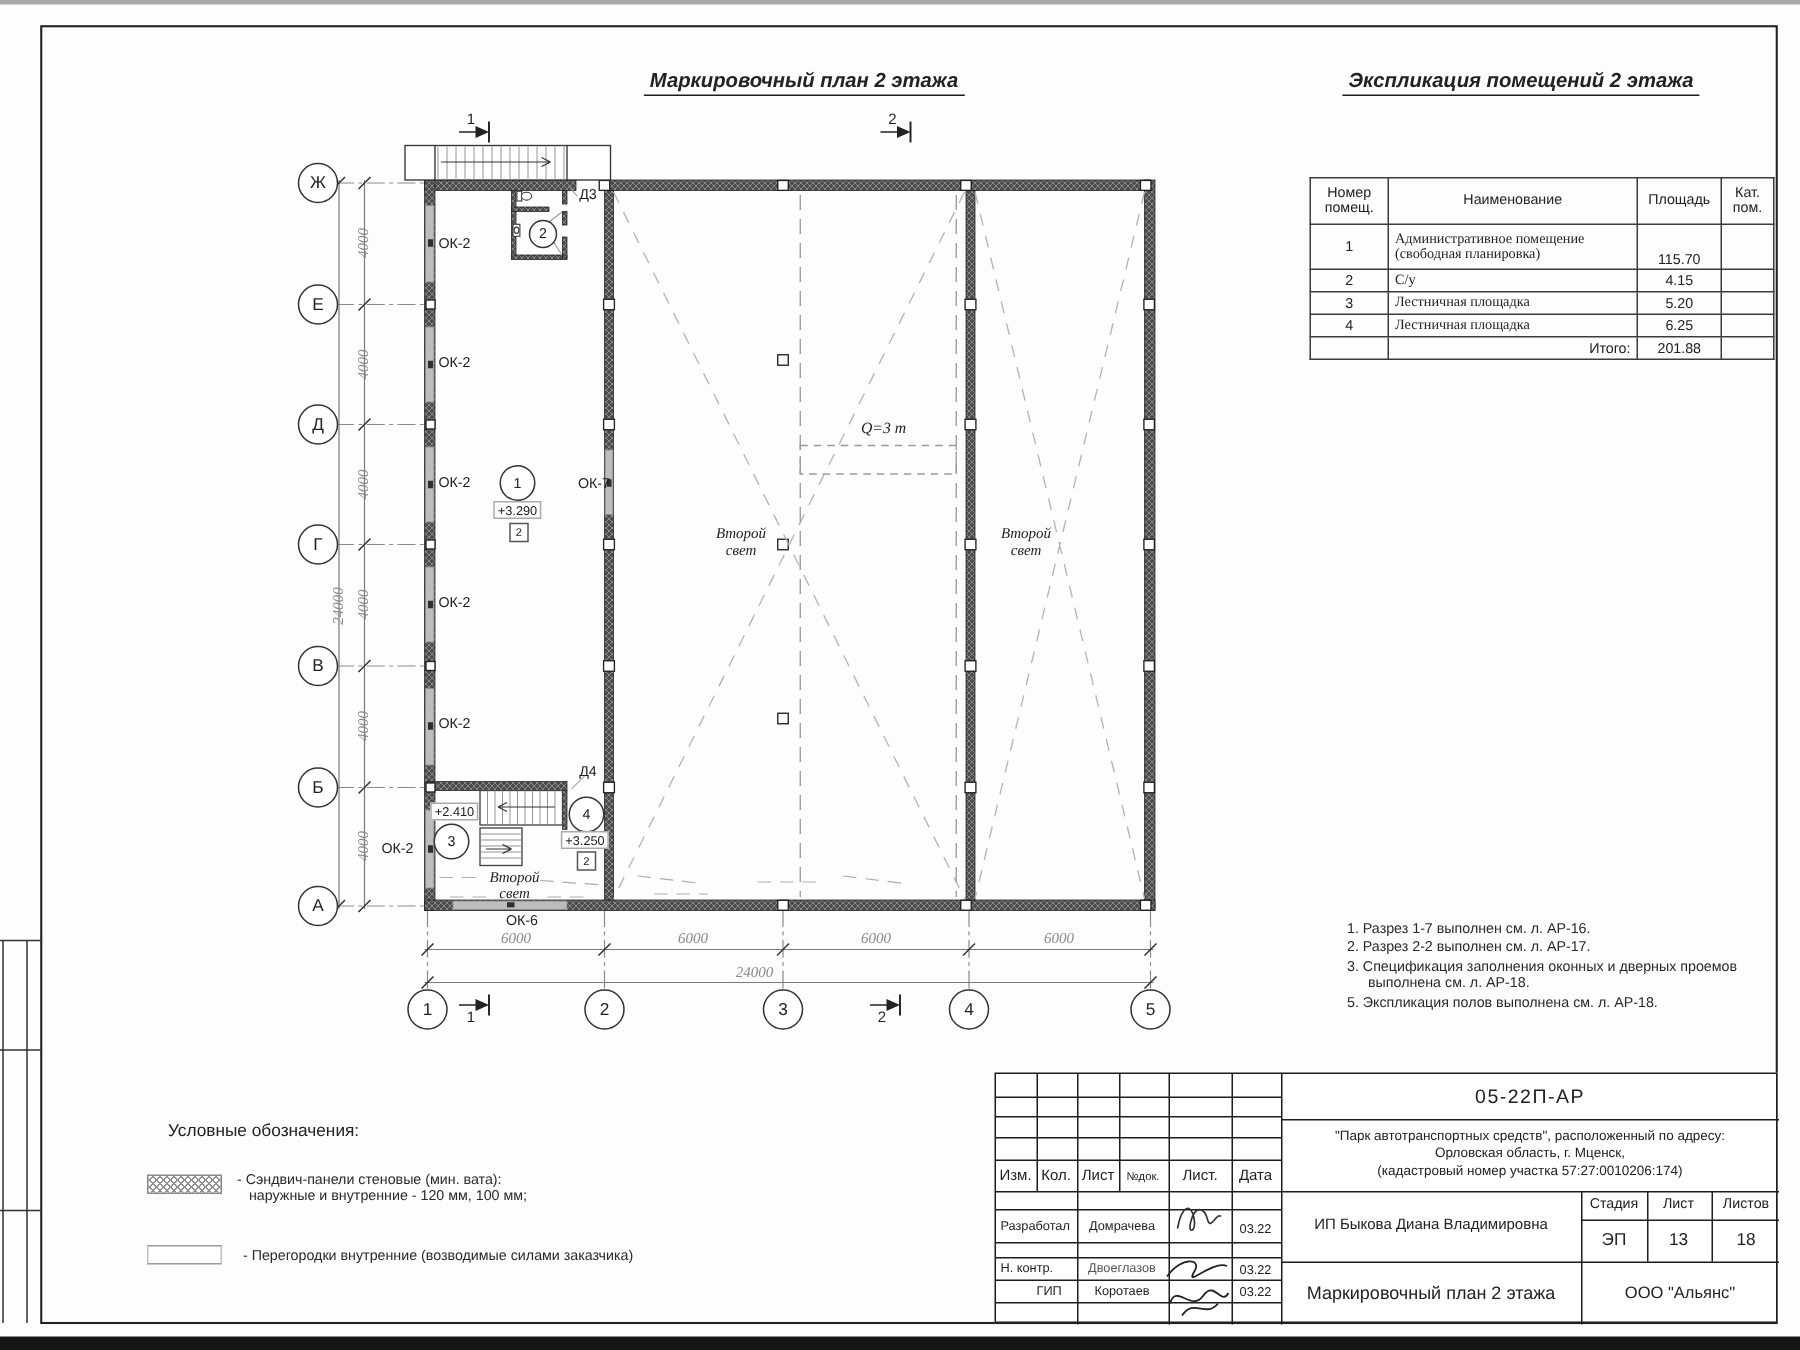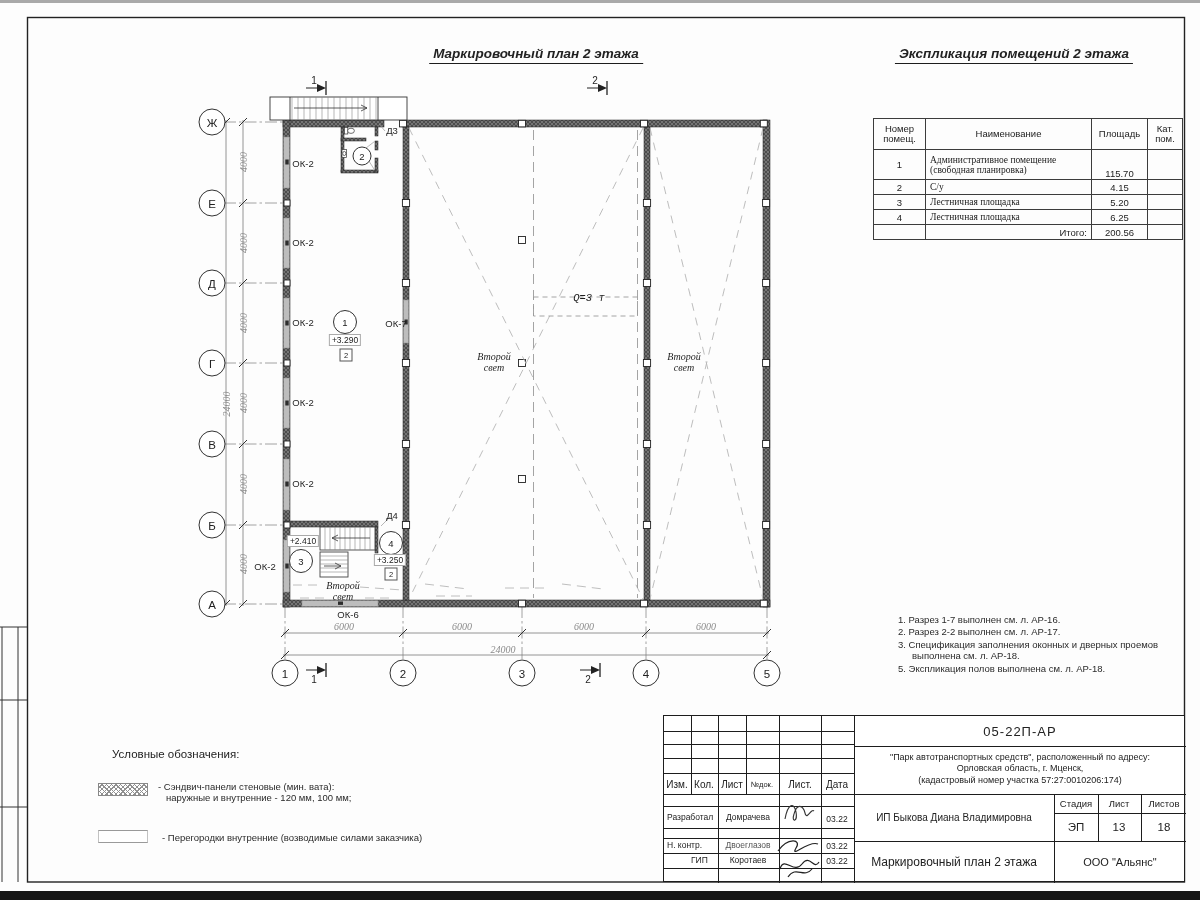--- a/index.html
+++ b/index.html
@@ -244,21 +244,21 @@
       <div class="lbl " style="left: 396px; top: 323px;">ОК-7</div>
       <div class="lbl " style="left: 348px; top: 614px;">ОК-6</div>
       <div class="lbl " style="left: 392px; top: 130px;">Д3</div>
       <div class="lbl " style="left: 392px; top: 515px;">Д4</div>
       <div class="lbl ital" style="left: 494px; top: 362px;">Второй
 свет</div>
       <div class="lbl ital" style="left: 684px; top: 362px;">Второй
 свет</div>
       <div class="lbl ital" style="left: 343px; top: 591px;">Второй
 свет</div>
-      <div class="lbl crane" style="left: 589px; top: 298px; font-family: Liberation Mono, monospace;">Q=3 т</div>
+      <div class="lbl crane" style="left: 589px; top: 286px;">Q=3 т</div>
       <div class="lbl sec" style="left: 314px; top: 80px;">1</div>
       <div class="lbl sec" style="left: 595px; top: 80px;">2</div>
       <div class="lbl sec" style="left: 314px; top: 679px;">1</div>
       <div class="lbl sec" style="left: 588px; top: 679px;">2</div>
       <div class="lbl dim rot" style="left: 243px; top: 162px;">4000</div>
       <div class="lbl dim rot" style="left: 243px; top: 243px;">4000</div>
       <div class="lbl dim rot" style="left: 243px; top: 323px;">4000</div>
       <div class="lbl dim rot" style="left: 243px; top: 403px;">4000</div>
       <div class="lbl dim rot" style="left: 243px; top: 484px;">4000</div>
       <div class="lbl dim rot" style="left: 243px; top: 564px;">4000</div>
@@ -326,21 +326,21 @@
           </tr>
           <tr class="r">
             <td>4</td>
             <td class="name">Лестничная площадка</td>
             <td>6.25</td>
             <td></td>
           </tr>
           <tr class="r">
             <td></td>
             <td class="tright">Итого:</td>
-            <td>200.56</td>
+            <td>201.88</td>
             <td></td>
           </tr>
         </tbody>
       </table>
   </div>
 
   <div class="notes" id="notes">
       <div>1. Разрез 1-7 выполнен см. л. АР-16.</div>
       <div>2. Разрез 2-2 выполнен см. л. АР-17.</div>
       <div>3. Спецификация заполнения оконных и дверных проемов выполнена см. л. АР-18.</div>

